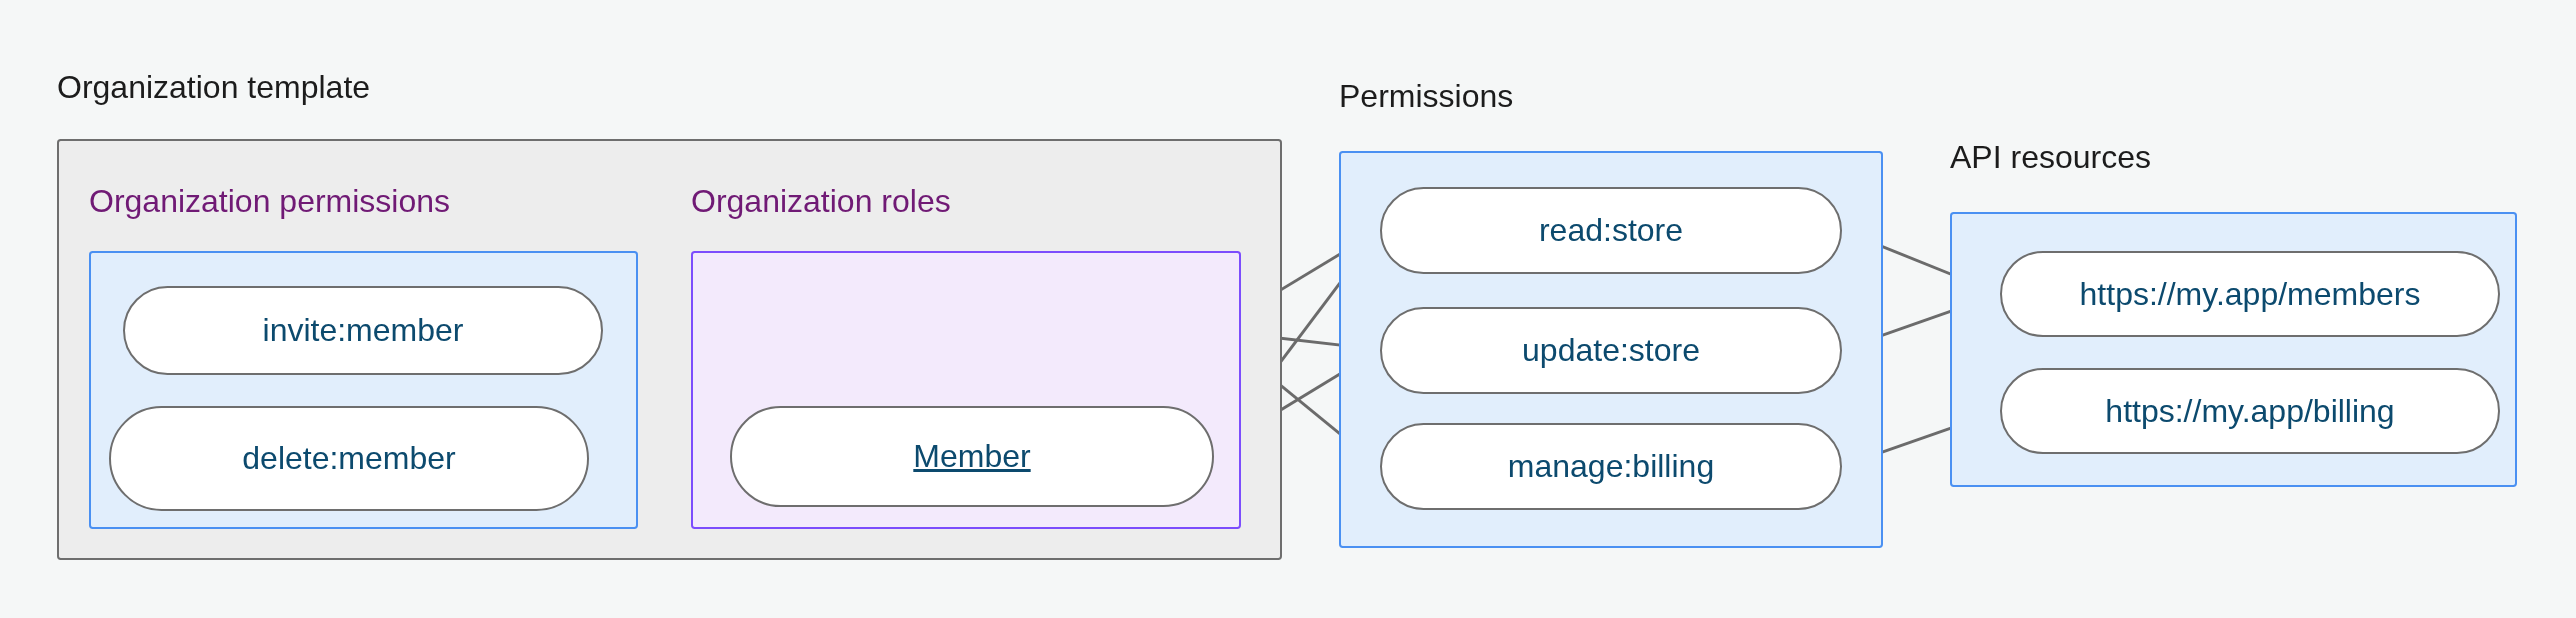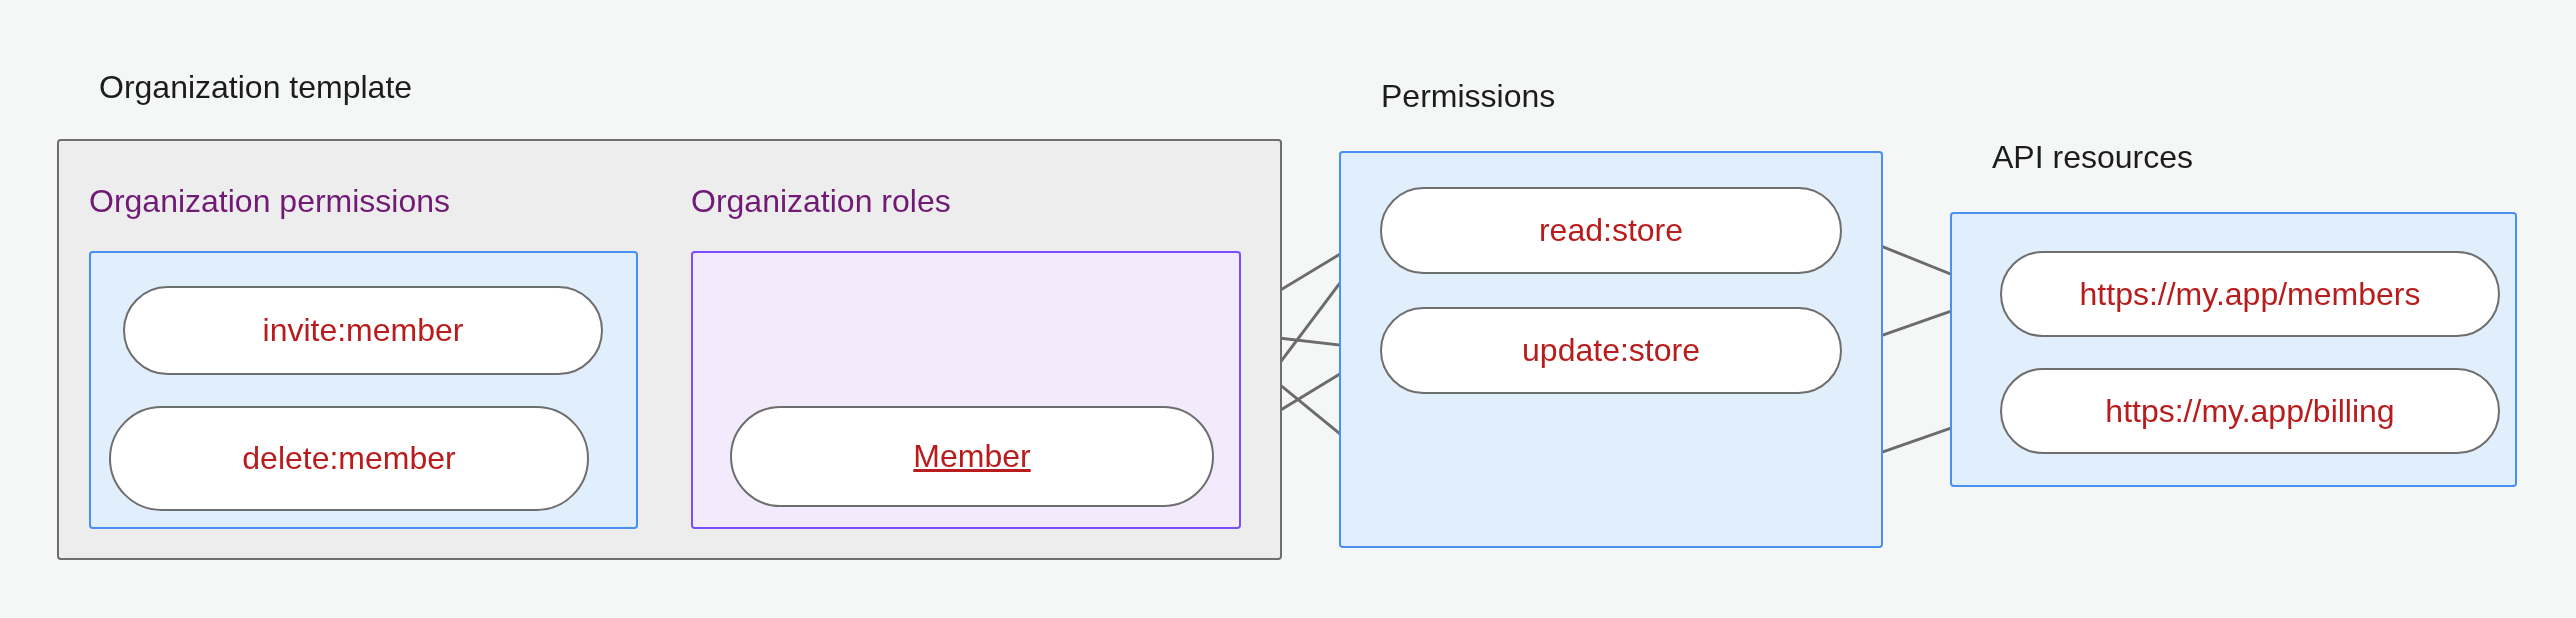--- a/index.html
+++ b/index.html
@@ -39,21 +39,20 @@
     box-sizing: border-box;
     z-index: 2;
   }
   .group-label {
     position: absolute;
     color: #1c1c1c;
     font-size: 32px;
     line-height: 1;
     white-space: nowrap;
     z-index: 3;
-    margin-left: 42px;
   }
   .sub-label {
     position: absolute;
     color: #701a75;
     font-size: 32px;
     line-height: 1;
     white-space: nowrap;
     z-index: 4;
   }
 
@@ -76,21 +75,21 @@
   
   .pill {
     position: absolute;
     box-sizing: border-box;
     background: #ffffff;
     border: 2.7px solid #6e6e6e;
     border-radius: 912px;
     display: flex;
     align-items: center;
     justify-content: center;
-    color: #b91c1c;
+    color: #0c4a6e;
     font-size: 32px;
     white-space: nowrap;
     z-index: 5;
   }
 </style>
 </head>
 <body>
 
 <div id="canvas">
 
@@ -142,20 +141,21 @@
   <div class="pill" style="left:730px; top:406px; width:484px; height:101px;text-decoration:underline;">Member</div>
 
   <div class="group-label" style="left:1339px; top:80px;">Permissions</div>
 
   <div class="group blue-box" style="left:1339px; top:151px; width:544px; height:397px;"></div>
 
   <div class="pill" style="left:1380px; top:187px; width:462px; height:87px;">read:store</div>
 
   <div class="pill" style="left:1380px; top:307px; width:462px; height:87px;">update:store</div>
 
+  <div class="pill" style="left:1380px; top:423px; width:462px; height:87px;">manage:billing</div>
 
   <div class="group-label" style="left:1950px; top:141px;">API resources</div>
 
   <div class="group blue-box" style="left:1950px; top:212px; width:567px; height:275px;"></div>
 
   <div class="pill" style="left:2000px; top:251px; width:500px; height:86px;text-align:center;">https://my.app/members</div>
 
   <div class="pill" style="left:2000px; top:368px; width:500px; height:86px;">https://my.app/billing</div>
 
 </div>

